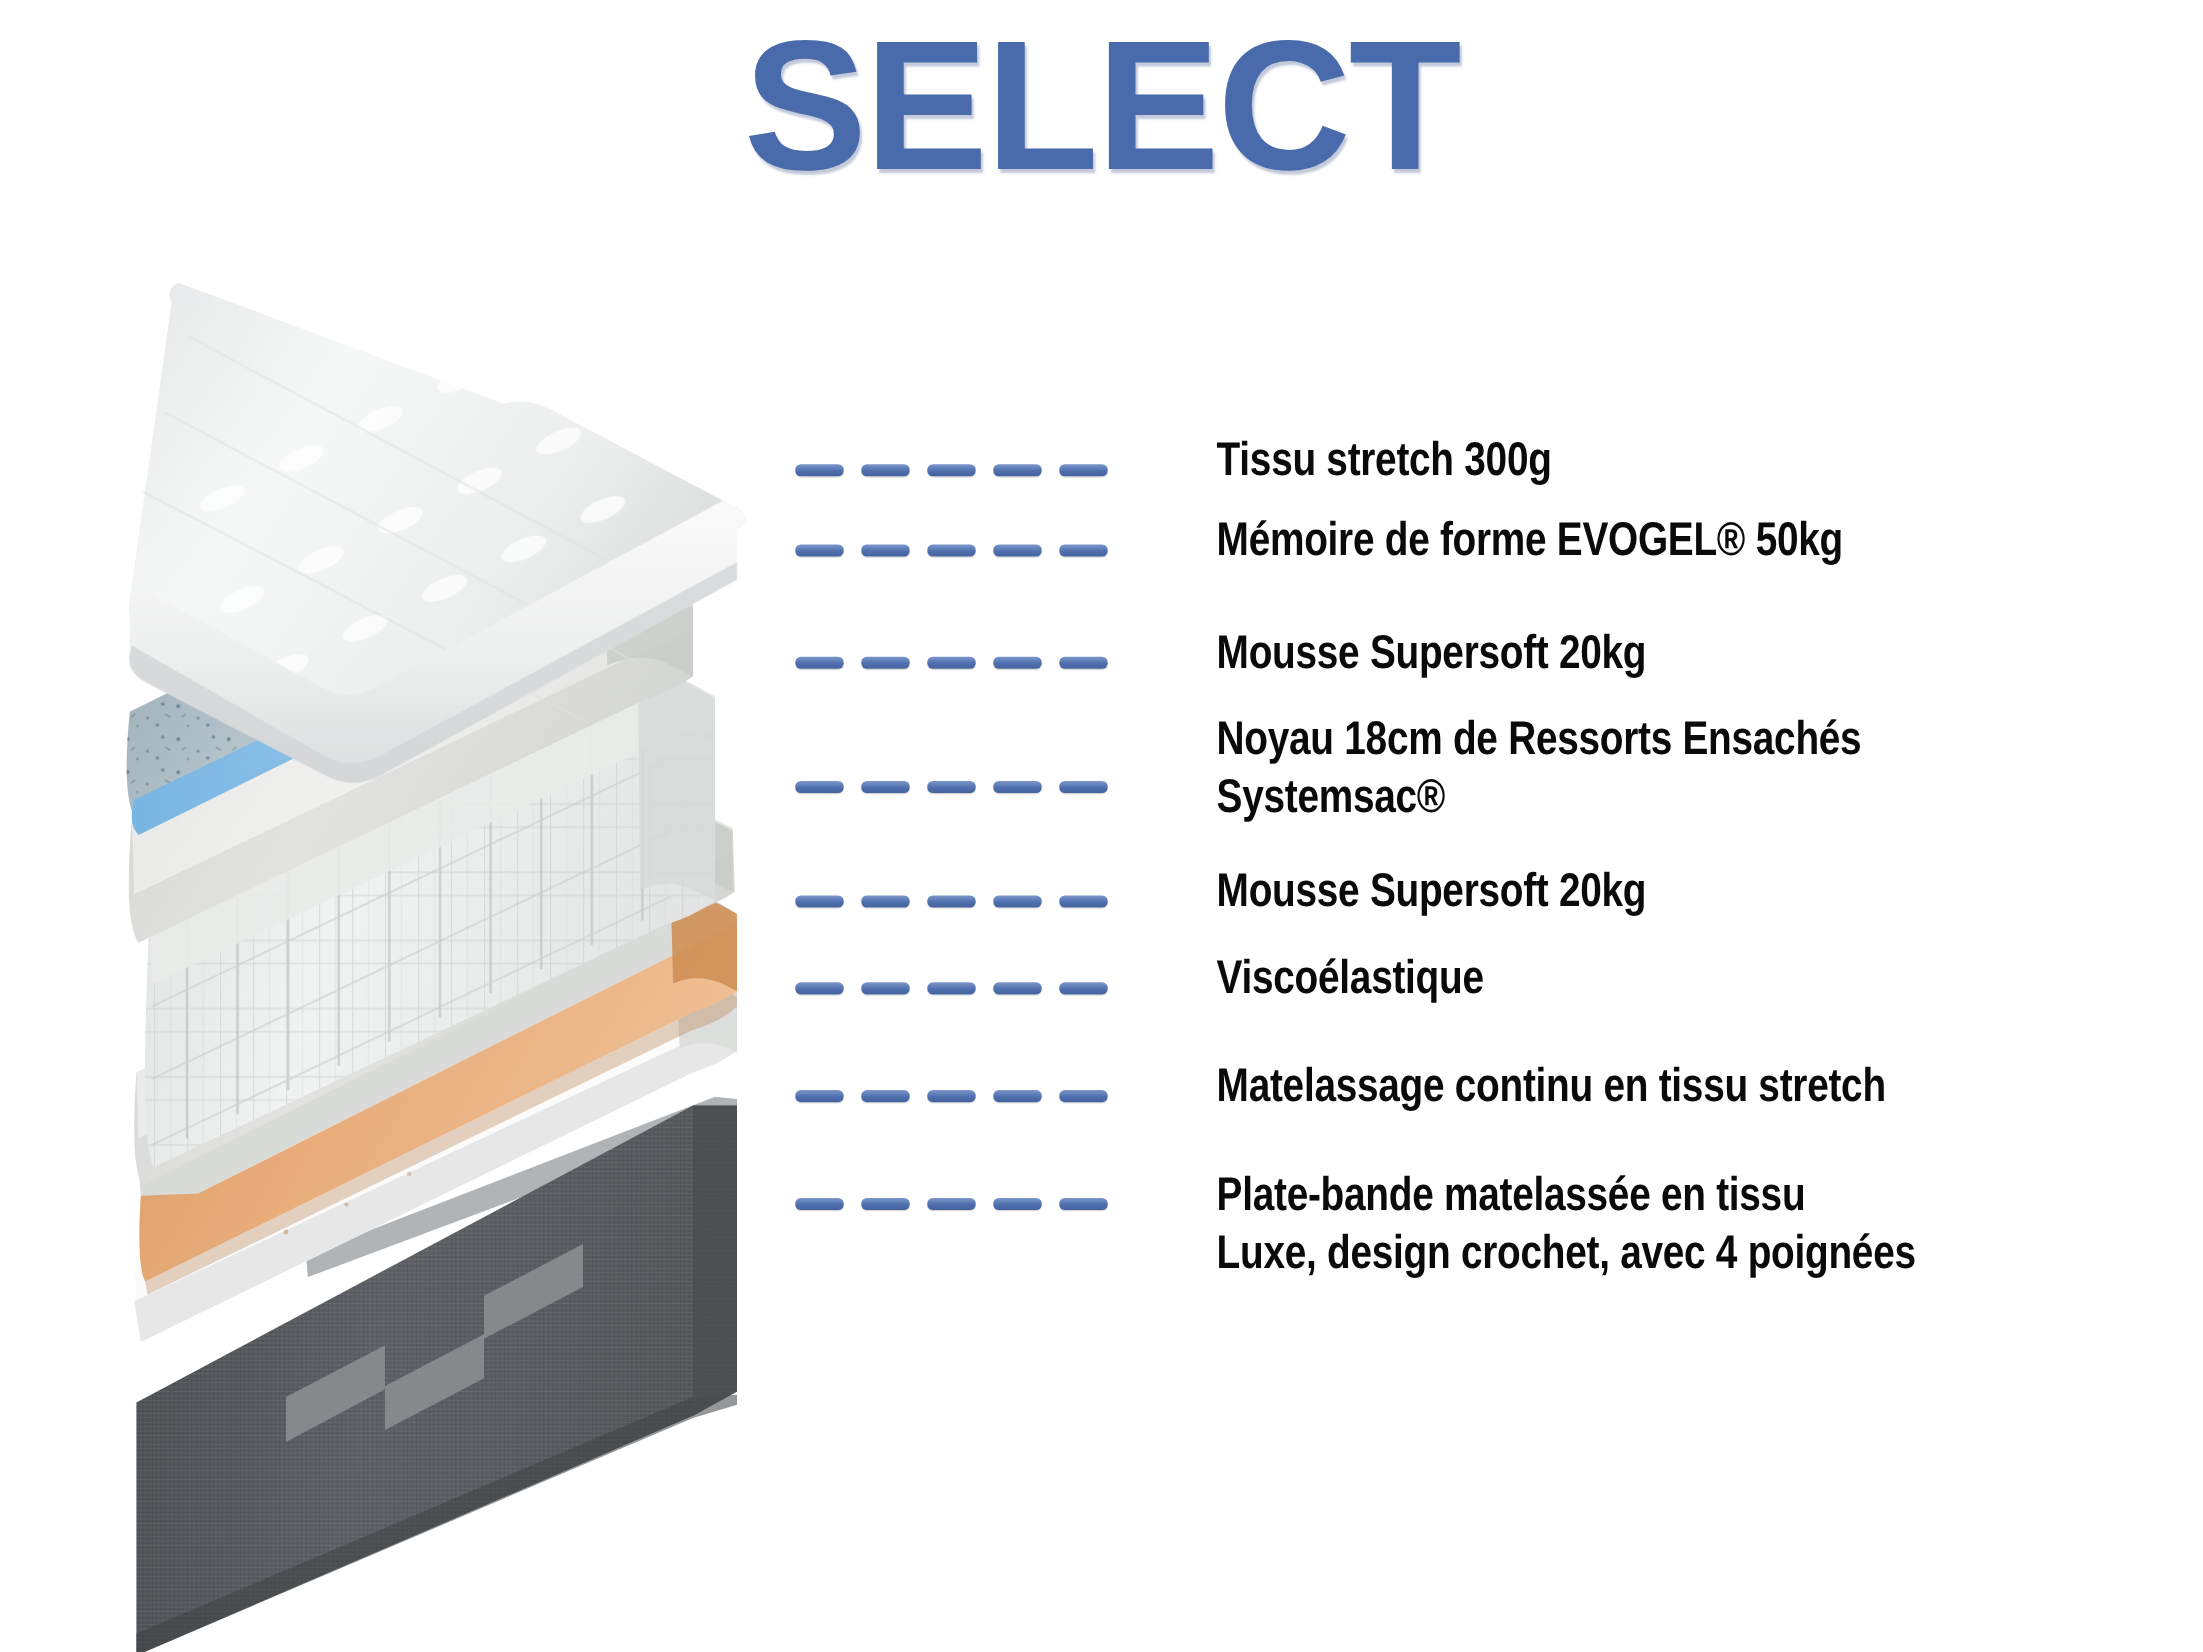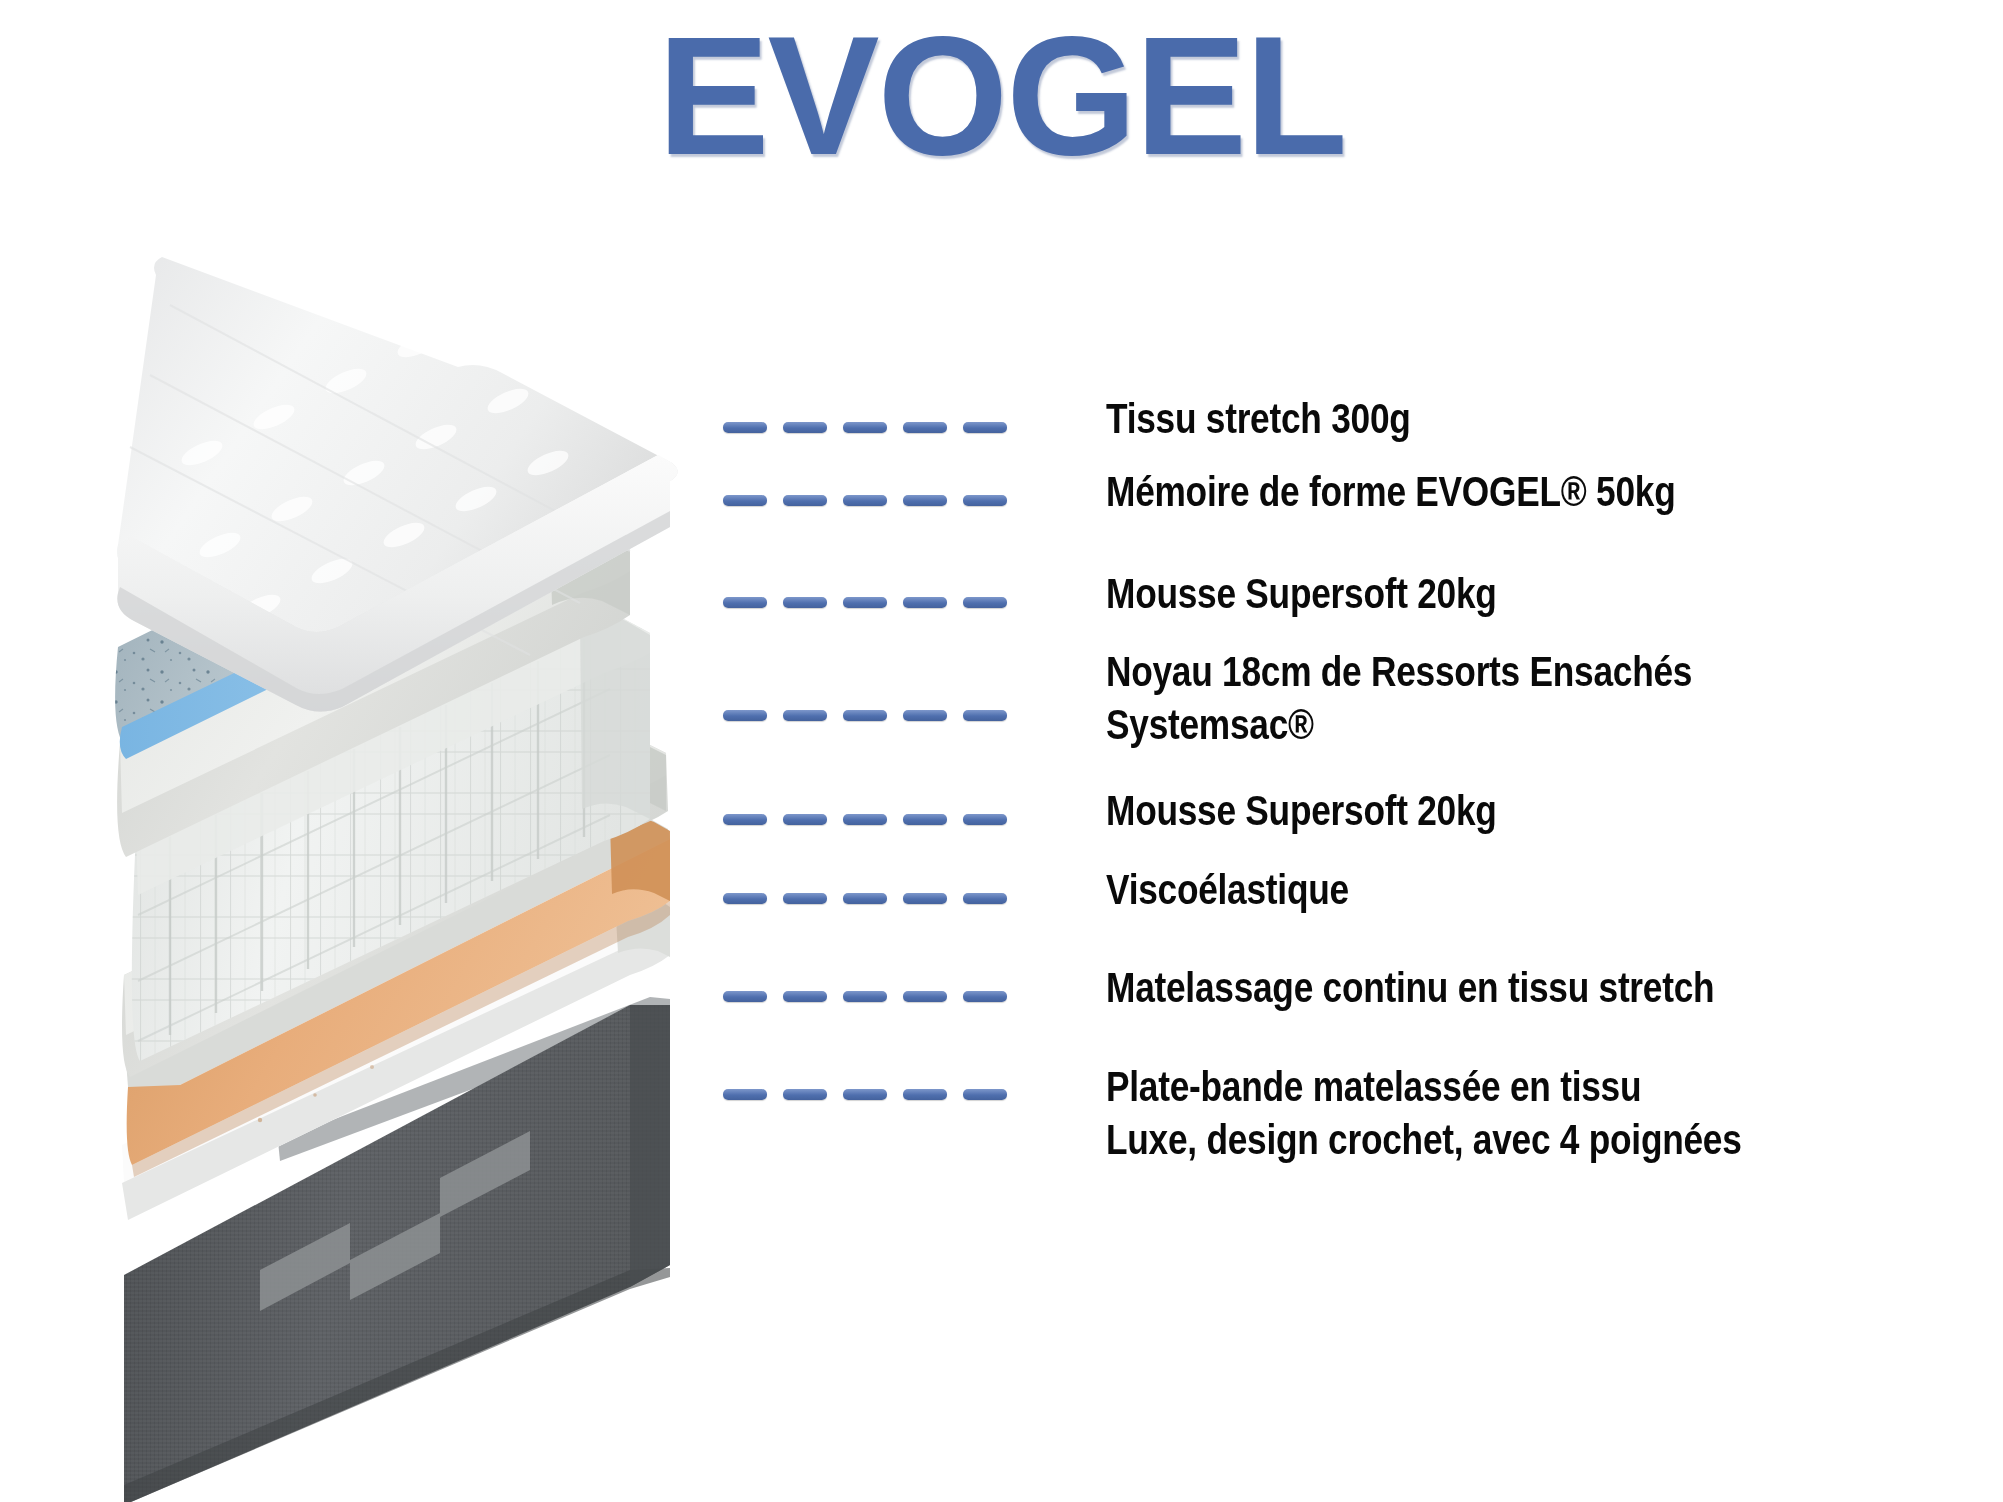--- a/index.html
+++ b/index.html
@@ -63,21 +63,21 @@
     line-height: 1.24;
     letter-spacing: -0.3px;
     white-space: pre-line;
     transform: scaleX(0.82);
     transform-origin: left top;
   }
 </style>
 </head>
 <body>
 
-<div id="title">EVOGEL</div>
+<div id="title">SELECT</div>
 
 <div id="illustration">
 <svg width="790" height="1290" viewBox="0 0 790 1290" xmlns="http://www.w3.org/2000/svg">
   <defs>
 
     <linearGradient id="gTopFace" x1="0" y1="0" x2="1" y2="0.5">
       <stop offset="0%" stop-color="#e6e7e8"></stop>
       <stop offset="35%" stop-color="#f6f7f7"></stop>
       <stop offset="75%" stop-color="#eceded"></stop>
       <stop offset="100%" stop-color="#dcdddd"></stop>

